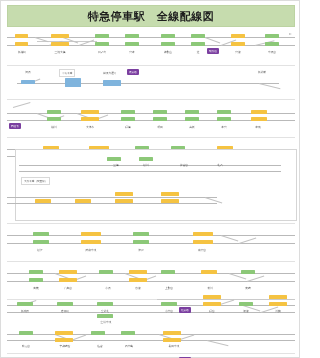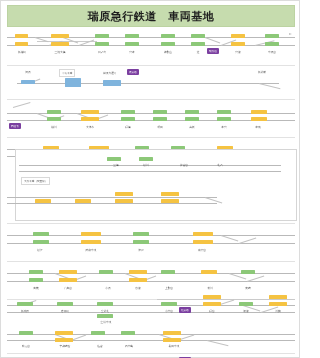--- a/index.html
+++ b/index.html
@@ -38,21 +38,21 @@
   .ltx{font-size:2.6px;color:#444;white-space:nowrap;}
   .arw{position:absolute;width:0;height:0;border-left:3px solid #c0c0c0;
        border-top:1.5px solid transparent;border-bottom:1.5px solid transparent;}
 </style>
 </head>
 <body>
 
 <div class="page">
 
   <div class="titlebar">
-    <span>瑞原急行鉄道　車両基地</span>
+    <span>特急停車駅　全線配線図</span>
   </div>
 
   <div class="sheet">
 
     <div class="band" style="top:0;height:34px;">
       <div class="trk" style="left:0;top:8px;width:288px;"></div>
       <div class="trk" style="left:0;top:16px;width:288px;"></div>
       <div class="trk2" style="left:30px;top:12px;width:60px;"></div>
       <div class="diag" style="left:28px;top:8px;width:14px;transform:rotate(18deg);"></div>
       <div class="diag" style="left:42px;top:16px;width:14px;transform:rotate(-18deg);"></div>

